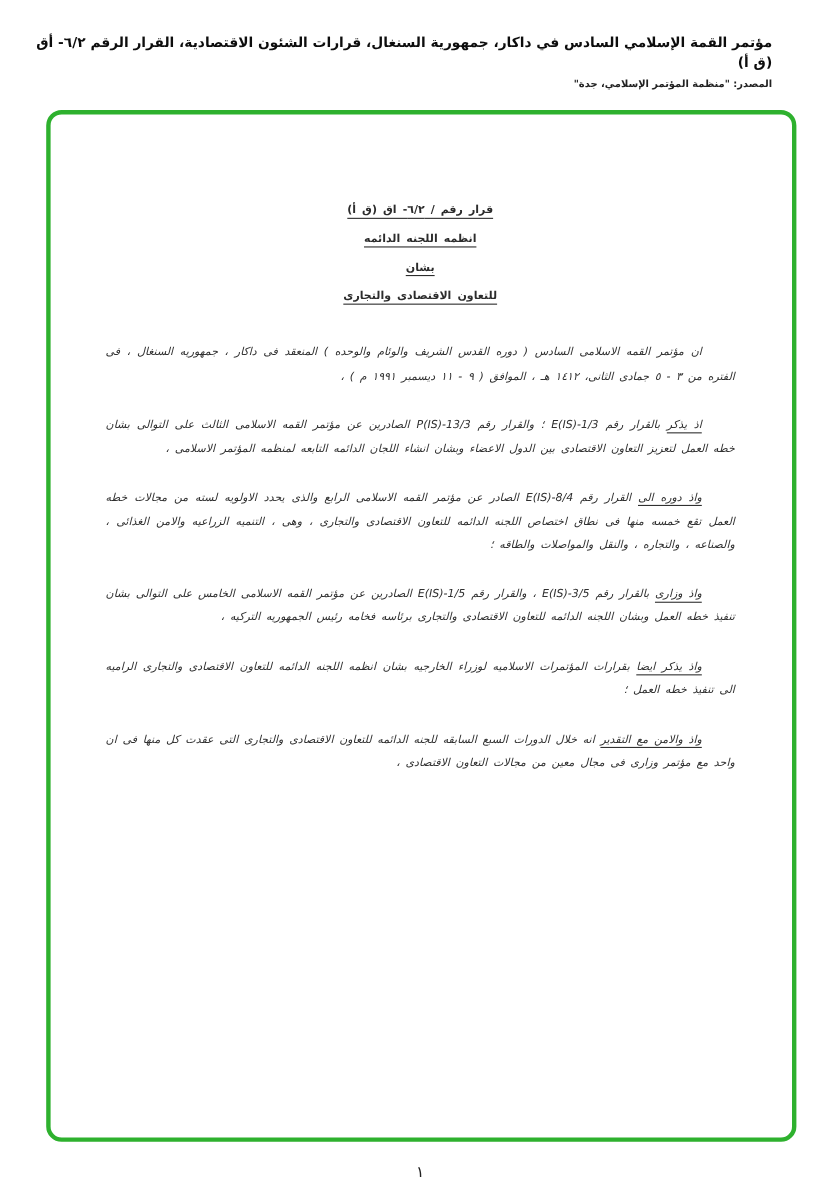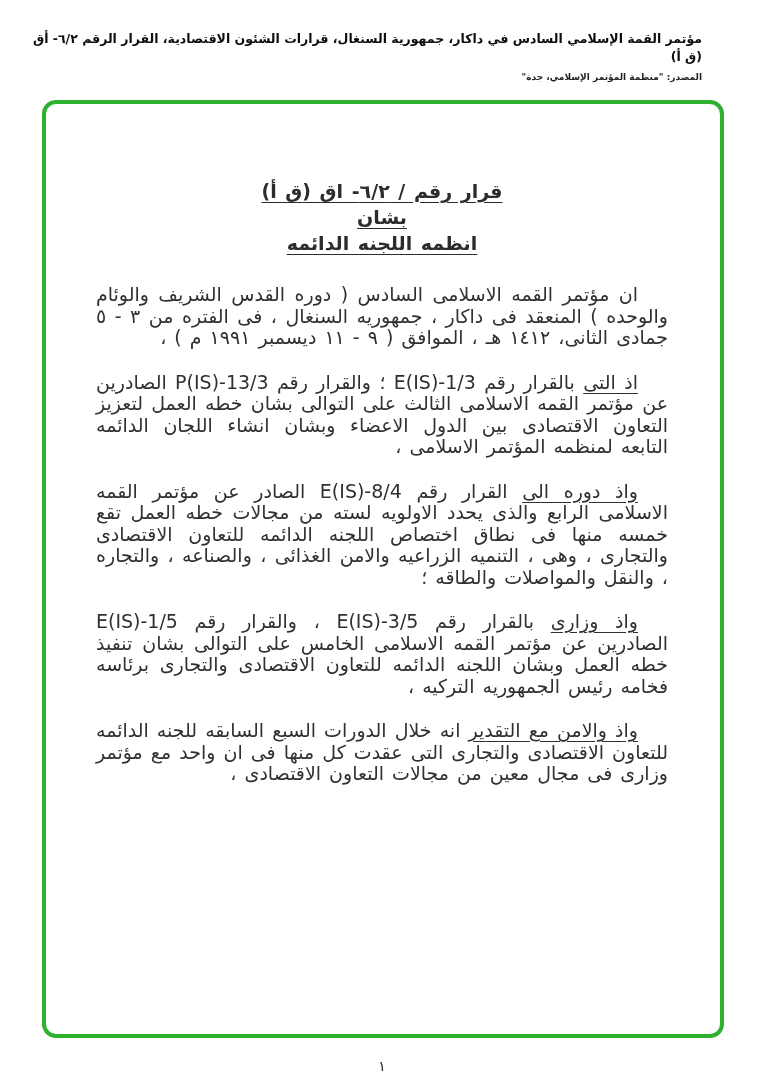--- a/index.html
+++ b/index.html
@@ -24,32 +24,32 @@
     position:absolute; top:100px; left:42px;
     width:682px; height:938px;
     border:4px solid #2eb12e; border-radius:14px;
     background:#ffffff;
   }
 
   
   .doc-content {
     position:absolute; top:76px; right:52px; left:50px;
     direction:rtl; text-align:justify;
-    color:#303030; font-size:19px; line-height:21.5px;
+    color:#303030; font-size:10px; line-height:21.5px;
     word-spacing:2px;
   }
   .title-block { text-align:center; margin-bottom:26px; }
   .title-line {
     display:inline-block; text-decoration:underline;
     text-underline-offset:4px; margin-bottom:3px; font-weight:bold;
     color:#2c2c2c;
   }
   .title-block .row { line-height:23px; }
 
-  .para { margin-bottom:23px; text-indent:30px; }
+  .para { margin-bottom:23px; text-indent:30px;font-style:italic; }
   .lead { text-decoration:underline; text-underline-offset:4px; }
 
   .page-number {
     position:absolute; bottom:8px; left:0; right:0;
     text-align:center; font-size:14px; color:#222;
   }
 </style>
 </head>
 <body>
 
@@ -58,40 +58,44 @@
   <header class="top-header">
     <div class="header-title">مؤتمر القمة الإسلامي السادس في داكار، جمهورية السنغال، قرارات الشئون الاقتصادية، القرار الرقم ٦/٢- أق (ق أ)</div>
     <div class="header-source">المصدر: "منظمة المؤتمر الإسلامي، جدة"</div>
   </header>
 
   <div class="green-box">
     <div class="doc-content">
 
       <div class="title-block">
         <div class="row"><span class="title-line">قرار رقم / ٦/٢- اق (ق أ)</span></div>
+        <div class="row"><span class="title-line">انظمه اللجنه الدائمه</span></div>
         <div class="row"><span class="title-line">بشان</span></div>
-        <div class="row"><span class="title-line">انظمه اللجنه الدائمه</span></div>
+        <div class="row"><span class="title-line">للتعاون الاقتصادى والتجارى</span></div>
       </div>
 
       <p class="para">
         <span class="lead"></span><span>ان مؤتمر القمه الاسلامى السادس ( دوره القدس الشريف والوئام والوحده ) المنعقد فى داكار ، جمهوريه السنغال ، فى الفتره من ٣ - ٥ جمادى الثانى، ١٤١٢ هـ ، الموافق ( ٩ - ١١ ديسمبر ١٩٩١ م ) ،</span>
       </p>
 
       <p class="para">
-        <span class="lead">اذ التى</span><span> بالقرار رقم 1/3-E(IS) ؛ والقرار رقم 13/3-P(IS) الصادرين عن مؤتمر القمه الاسلامى الثالث على التوالى بشان خطه العمل لتعزيز التعاون الاقتصادى بين الدول الاعضاء وبشان انشاء اللجان الدائمه التابعه لمنظمه المؤتمر الاسلامى ،</span>
+        <span class="lead">اذ يذكر</span><span> بالقرار رقم 1/3-E(IS) ؛ والقرار رقم 13/3-P(IS) الصادرين عن مؤتمر القمه الاسلامى الثالث على التوالى بشان خطه العمل لتعزيز التعاون الاقتصادى بين الدول الاعضاء وبشان انشاء اللجان الدائمه التابعه لمنظمه المؤتمر الاسلامى ،</span>
       </p>
 
       <p class="para">
         <span class="lead">واذ دوره الى</span><span> القرار رقم 8/4-E(IS) الصادر عن مؤتمر القمه الاسلامى الرابع والذى يحدد الاولويه لسته من مجالات خطه العمل تقع خمسه منها فى نطاق اختصاص اللجنه الدائمه للتعاون الاقتصادى والتجارى ، وهى ، التنميه الزراعيه والامن الغذائى ، والصناعه ، والتجاره ، والنقل والمواصلات والطاقه ؛</span>
       </p>
 
       <p class="para">
         <span class="lead">واذ وزارى</span><span> بالقرار رقم 3/5-E(IS) ، والقرار رقم 1/5-E(IS) الصادرين عن مؤتمر القمه الاسلامى الخامس على التوالى بشان تنفيذ خطه العمل وبشان اللجنه الدائمه للتعاون الاقتصادى والتجارى برئاسه فخامه رئيس الجمهوريه التركيه ،</span>
       </p>
 
+      <p class="para">
+        <span class="lead">واذ يذكر ايضا</span><span> بقرارات المؤتمرات الاسلاميه لوزراء الخارجيه بشان انظمه اللجنه الدائمه للتعاون الاقتصادى والتجارى الراميه الى تنفيذ خطه العمل ؛</span>
+      </p>
 
       <p class="para">
         <span class="lead">واذ والامن مع التقدير</span><span> انه خلال الدورات السبع السابقه للجنه الدائمه للتعاون الاقتصادى والتجارى التى عقدت كل منها فى ان واحد مع مؤتمر وزارى فى مجال معين من مجالات التعاون الاقتصادى ،</span>
       </p>
 
     </div>
   </div>
 
   <footer>
     <div class="page-number">١</div>

